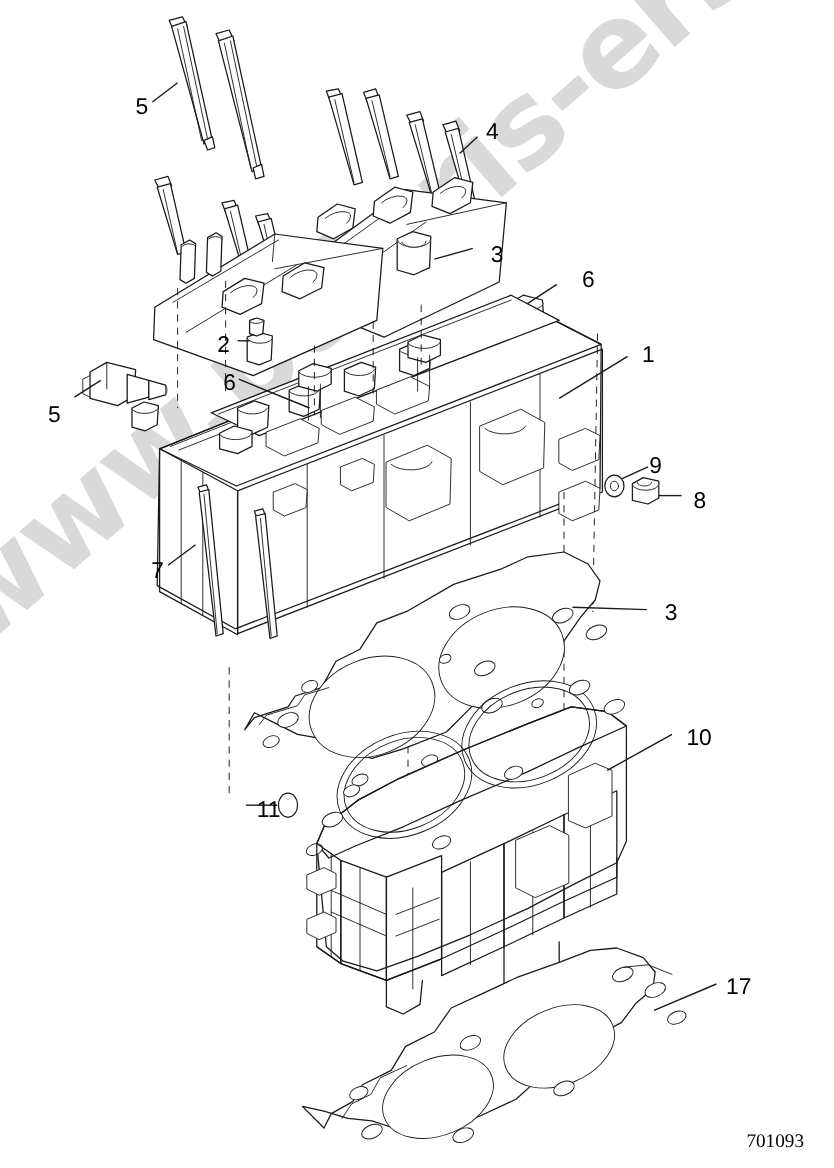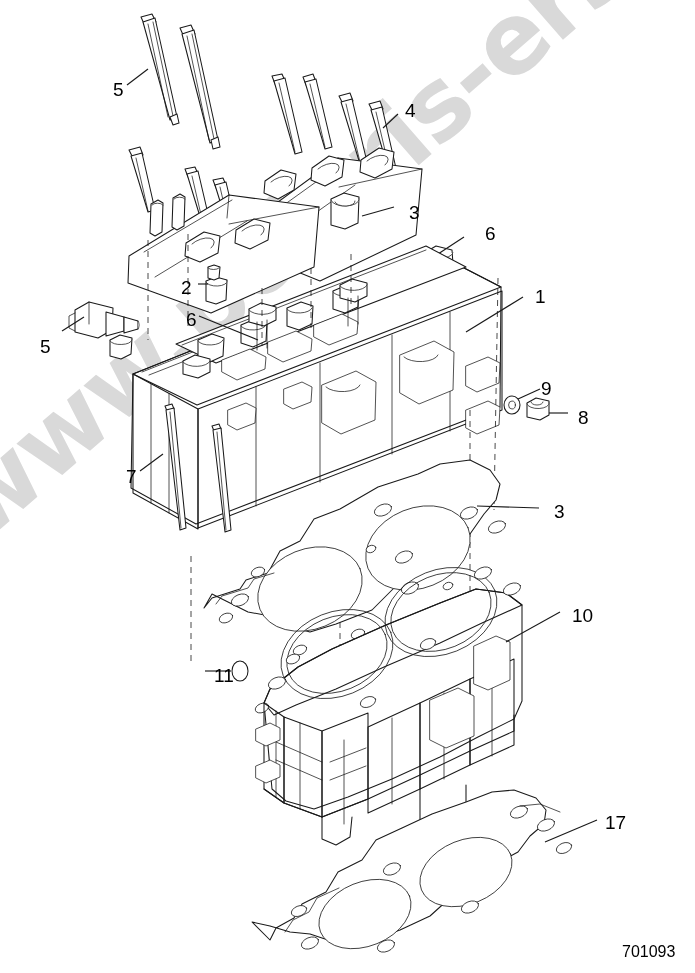--- a/index.html
+++ b/index.html
@@ -39,21 +39,21 @@
     font-size:19px;font-weight:400;color:#000;
     line-height:1;white-space:nowrap;
   }
   #copyright{
     position:absolute;left:25px;top:537px;z-index:20;
     font-family:"Liberation Sans","DejaVu Sans",sans-serif;
     font-size:16.5px;color:#000;white-space:nowrap;
   }
   #partnumber{
     position:absolute;left:622px;top:943px;z-index:20;
-    font-family:Liberation Sans, sans-serif;
+    font-family:Liberation Serif, serif;
     font-size:16px;color:#000;white-space:nowrap;
   }
 </style>
 </head>
 <body>
 
 <div id="stage">
 
   <div id="watermark">
     <div class="wm-text">www.polaris-ersatzteile.de</div>

